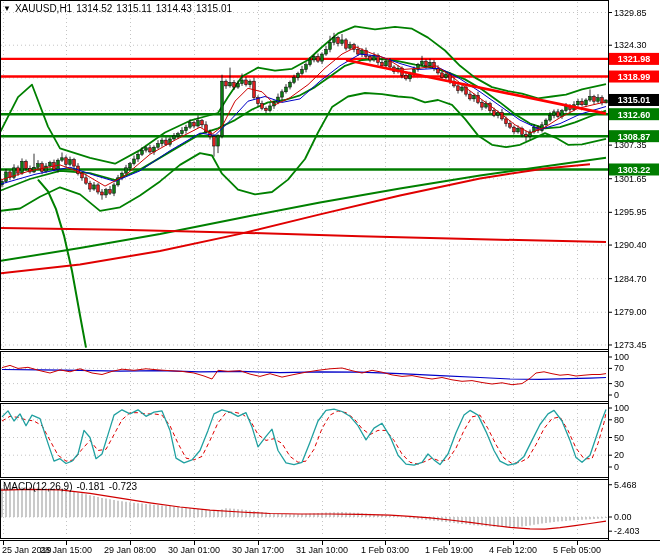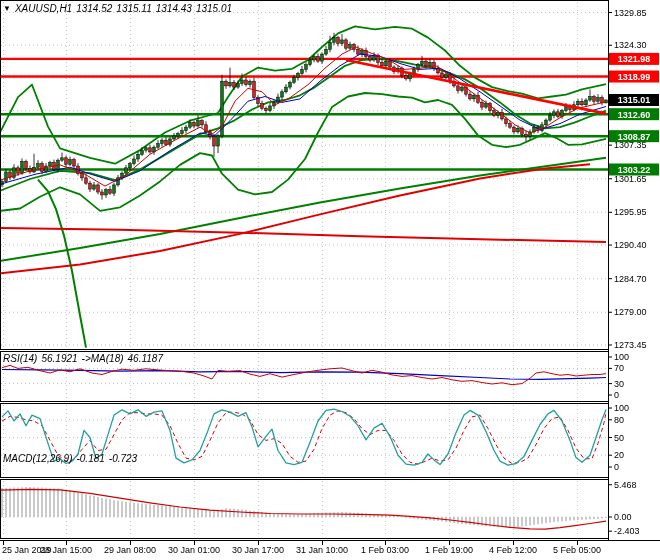--- a/index.html
+++ b/index.html
@@ -1,18 +1,18 @@
 <!DOCTYPE html>
 <html><head>
 <meta charset="utf-8">
 <style>
   html,body{margin:0;padding:0;background:#fff;}
   #win{position:relative;width:660px;height:560px;background:#fff;overflow:hidden;
        font-family:"Liberation Sans",sans-serif;}
-  .ovl{position:absolute;left:3px;color:#000;font-size:10px;line-height:11px;white-space:pre;font-style:italic;}
+  .ovl{position:absolute;left:3px;color:#000;font-size:10px;line-height:11px;white-space:pre;}
   .ovl span{margin-right:4px;}
   .tri{display:inline-block;font-size:8px;margin-right:4px;position:relative;top:-1px;}
   svg{position:absolute;left:0;top:0;}
 </style>
 </head>
 <body>
 
 <div id="win">
   <svg id="chart" width="660" height="560" viewBox="0 0 660 560">
       <rect x="0" y="0" width="660" height="560" fill="#ffffff"></rect>
@@ -659,17 +659,16 @@
         <text x="449" y="553" font-size="9px" fill="#000" text-anchor="middle" font-family="&quot;Liberation Sans&quot;,sans-serif">1 Feb 19:00</text>
         <line x1="513.5" y1="541" x2="513.5" y2="545" stroke="#000" stroke-width="1"></line>
         <text x="513" y="553" font-size="9px" fill="#000" text-anchor="middle" font-family="&quot;Liberation Sans&quot;,sans-serif">4 Feb 12:00</text>
         <line x1="577.5" y1="541" x2="577.5" y2="545" stroke="#000" stroke-width="1"></line>
         <text x="577" y="553" font-size="9px" fill="#000" text-anchor="middle" font-family="&quot;Liberation Sans&quot;,sans-serif">5 Feb 05:00</text>
       </g>
     </svg>
 
   <div class="ovl" style="top:3px"><span class="tri">▼</span><span>XAUUSD,H1</span><span>1314.52</span><span>1315.11</span><span>1314.43</span><span>1315.01</span></div>
 
-  <div class="ovl" style="top:353px"><span>RSI(14)</span><span>56.1921</span><span>-&gt;MA(18)</span><span>46.1187</span></div>
 
 
-  <div class="ovl" style="top:453px"><span>MACD(12,26,9)</span><span>-0.181</span><span>-0.723</span></div>
+  <div class="ovl" style="top:481px"><span>MACD(12,26,9)</span><span>-0.181</span><span>-0.723</span></div>
 </div>
 
 </body></html>

